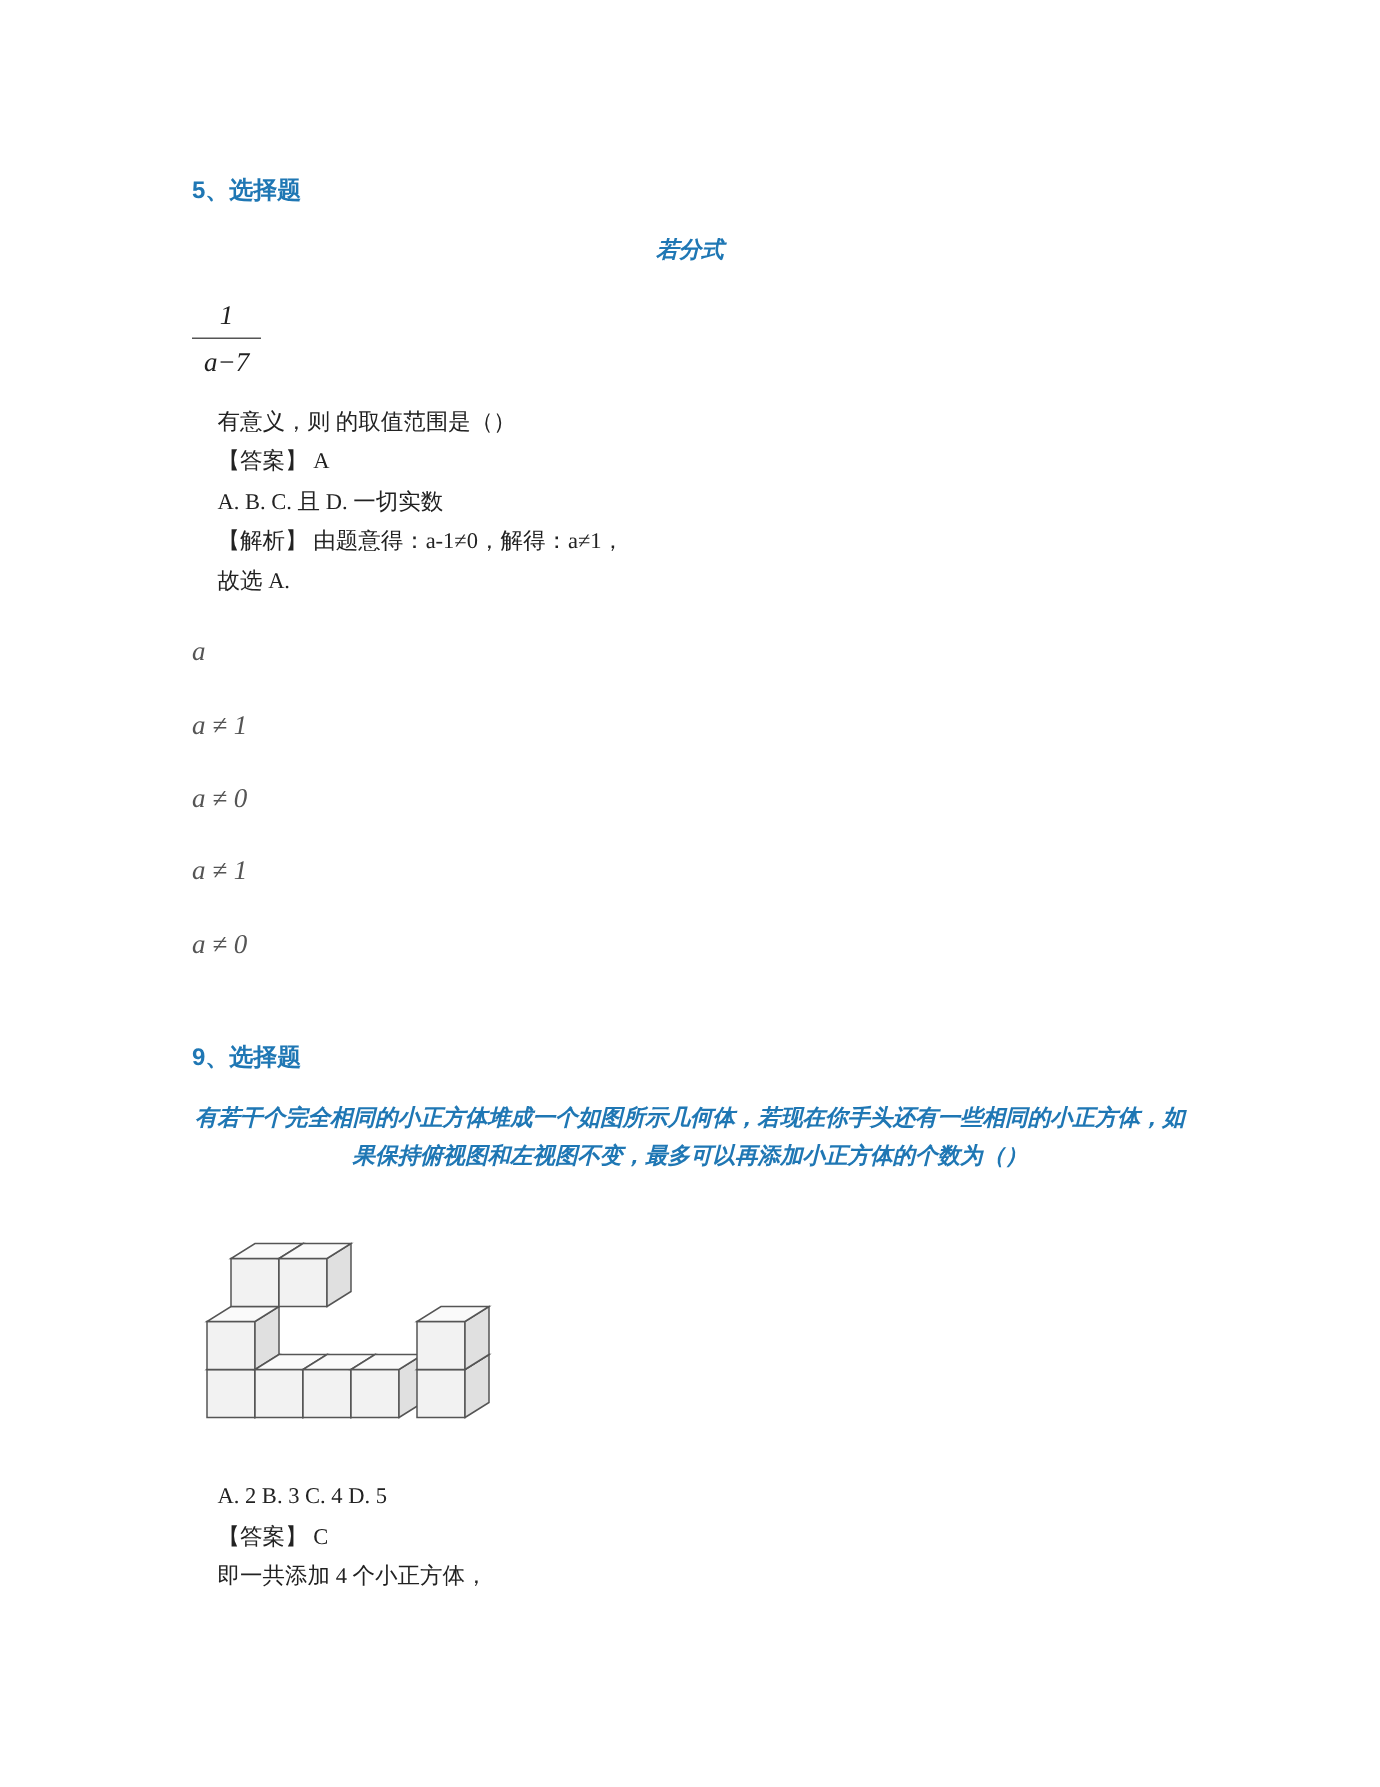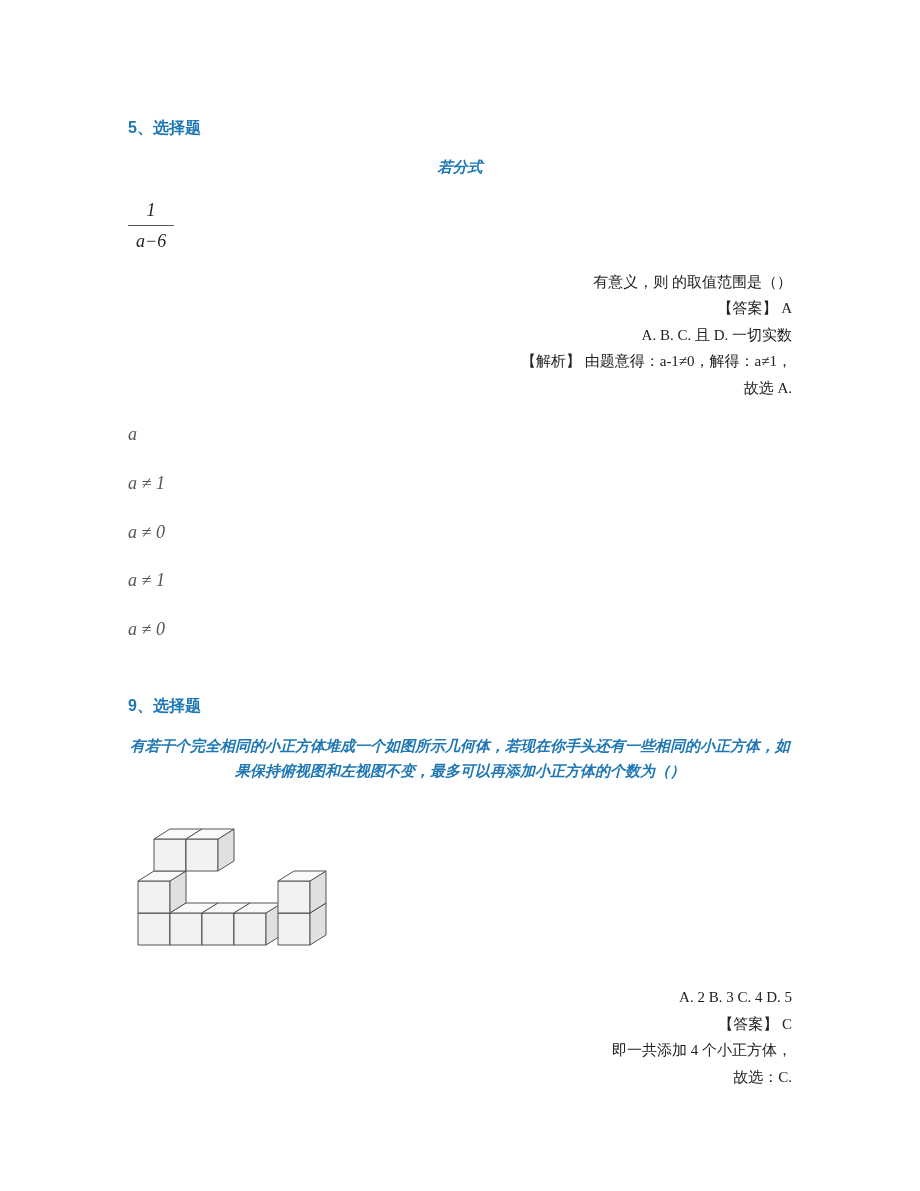--- a/index.html
+++ b/index.html
@@ -37,21 +37,21 @@
     display: inline-block;
     text-align: center;
     vertical-align: middle;
     font-family: "Times New Roman", serif;
     font-style: italic;
     font-size: 18px;
     margin: 8px 6px 12px 0;
   }
   .fraction .num { display: block; border-bottom: 1.2px solid #555; padding: 0 8px; }
   .fraction .den { display: block; padding: 0 8px; }
-  .body-text { margin: 1px 0; text-align: right; }
+  .body-text { margin: 1px 17px; }
   .math-line {
     font-family: "Times New Roman", serif;
     font-style: italic;
     font-size: 18px;
     color: #555;
     margin: 18px 0;
   }
   .iso-figure {
     margin: 10px 0 12px 0;
   }
@@ -63,21 +63,21 @@
 <body>
 
 <div class="page">
 
   <div class="q-block">
     <div class="q-header">5、选择题</div>
     <div class="q-stem">若分式</div>
 
     <div class="fraction">
       <span class="num">1</span>
-      <span class="den">a−6</span>
+      <span class="den">a−7</span>
     </div>
 
     <div class="body-text">有意义，则 的取值范围是（）</div>
     <div class="body-text">
       <span>【答案】</span>
       <span>A</span>
     </div>
     <div class="body-text">A. B. C. 且 D. 一切实数</div>
     <div class="body-text">
       <span>【解析】</span>
@@ -151,16 +151,15 @@
         </g>
       </svg>
     </div>
 
     <div class="body-text">A. 2 B. 3 C. 4 D. 5</div>
     <div class="body-text">
       <span>【答案】</span>
       <span>C</span>
     </div>
     <div class="body-text">即一共添加 4 个小正方体，</div>
-    <div class="body-text">故选：C.</div>
   </div>
 
 </div>
 
 </body></html>

